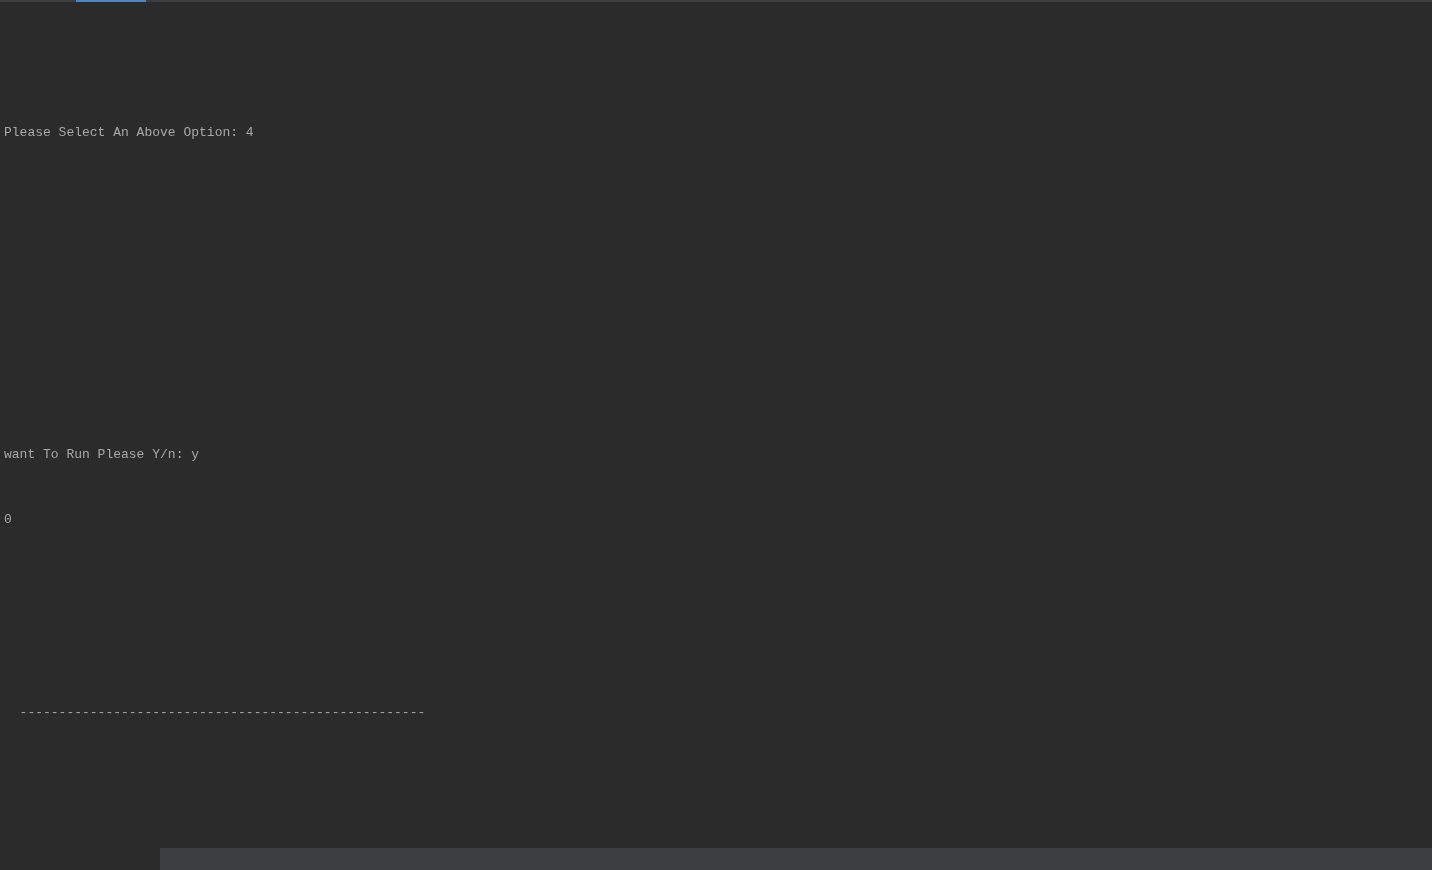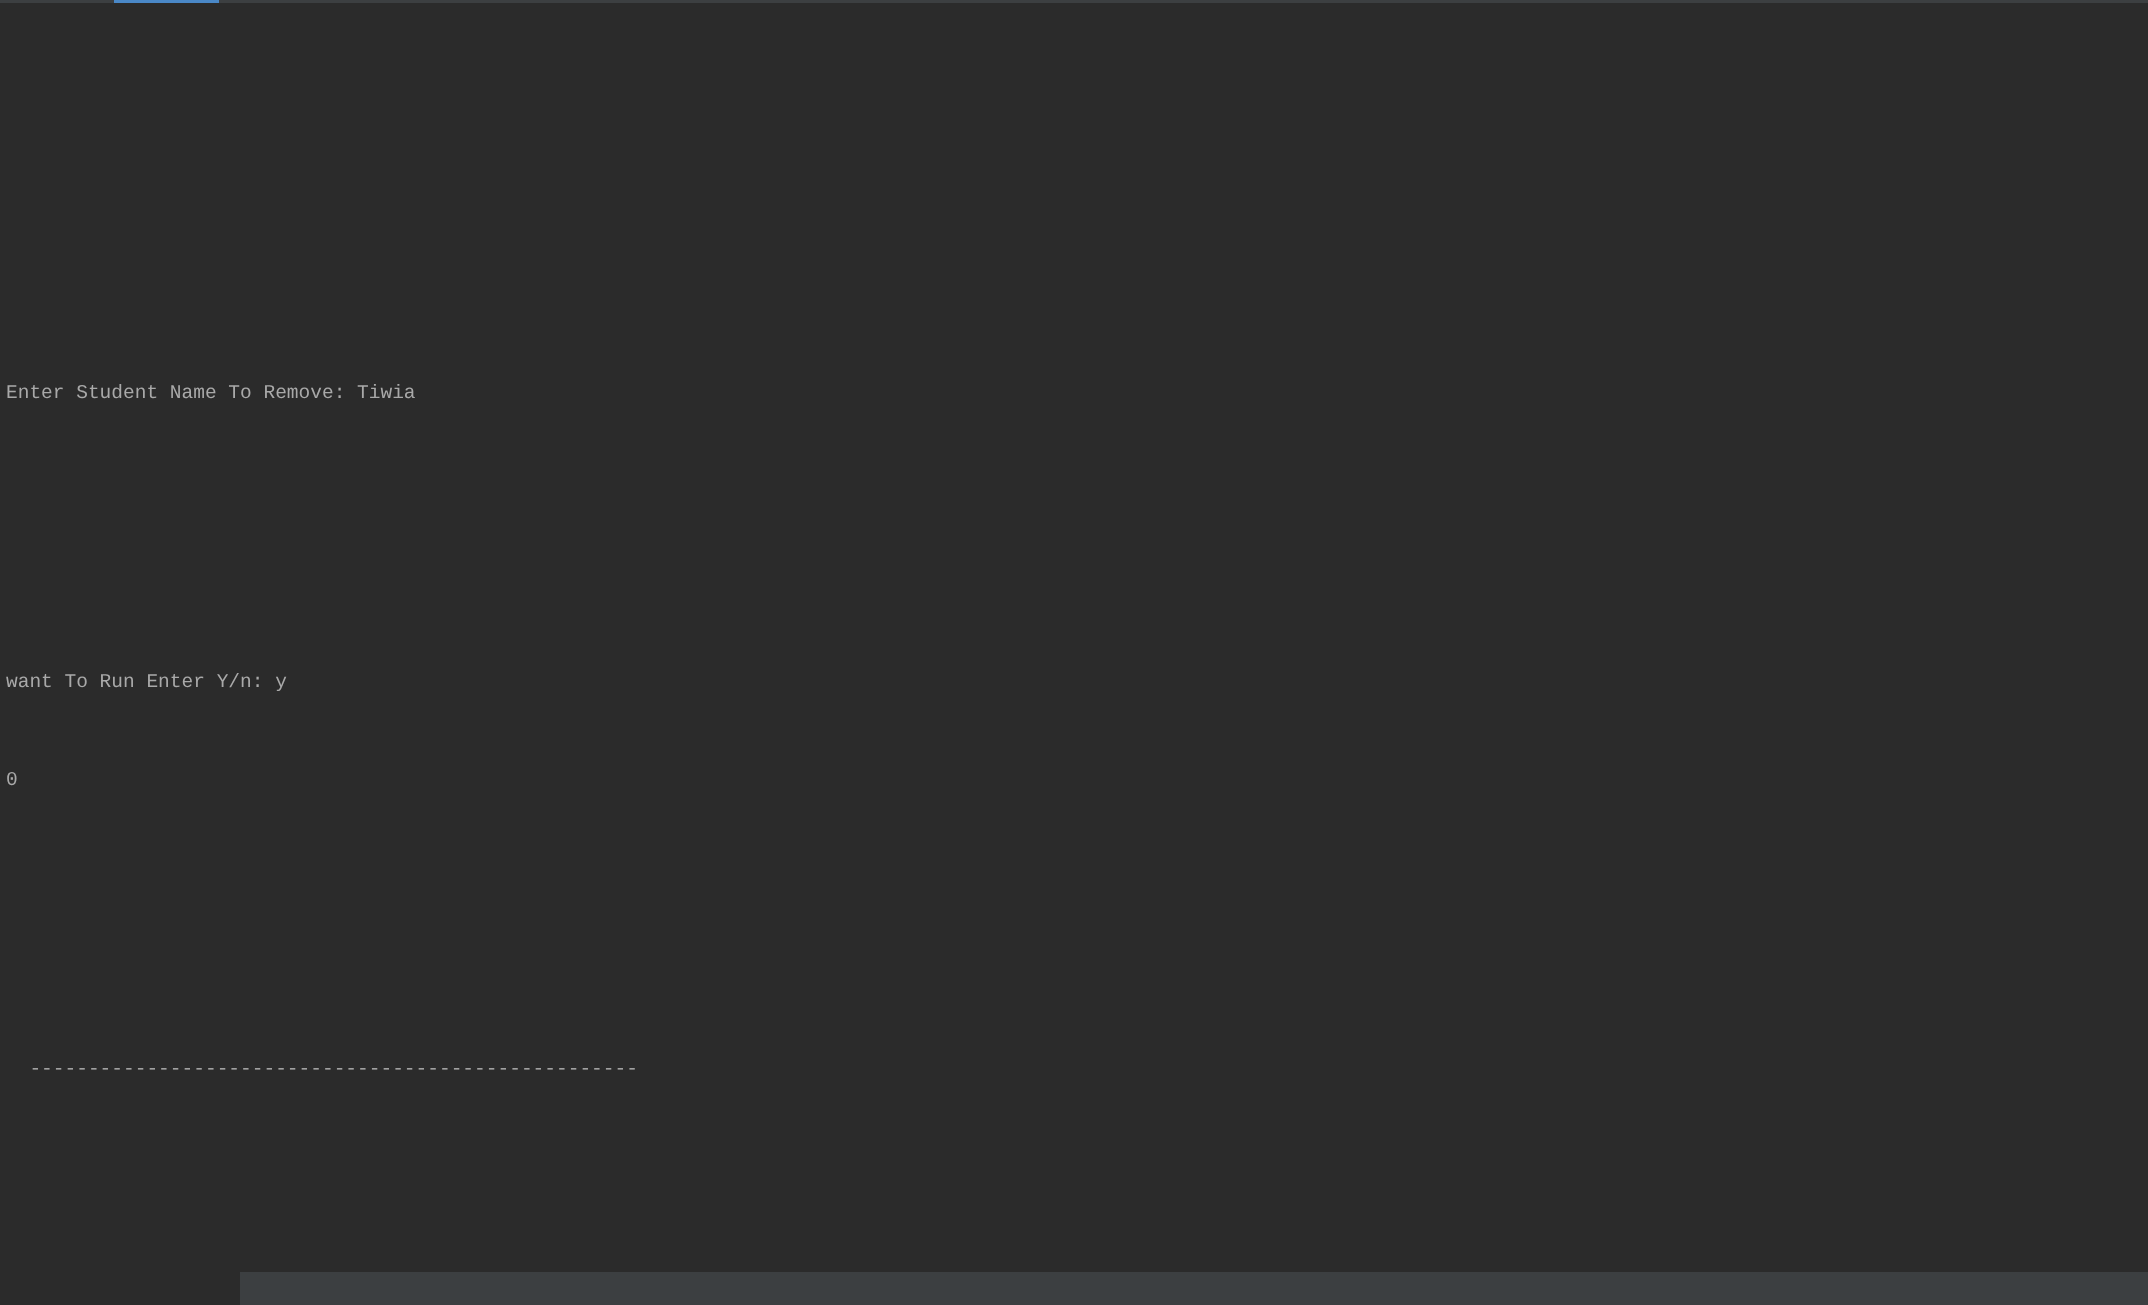--- a/index.html
+++ b/index.html
@@ -65,26 +65,26 @@
   </style>
 </head>
 <body>
 
 <div class="top-border">
   <div class="tab-indicator"></div>
 </div>
 
 <div class="terminal-content">
   <span class="line"></span>
+  <span class="line">Please Select An Above Option: 4</span>
   <span class="line"></span>
   <span class="line"></span>
-  <span class="line">Enter Student Name To Remove: Tiwia</span>
   <span class="line"></span>
   <span class="line"></span>
-  <span class="line">want To Run Enter Y/n: y</span>
+  <span class="line">want To Run Please Y/n: y</span>
   <span class="line">0</span>
   <span class="line"></span>
   <span class="line"></span>
   <span class="line">  ----------------------------------------------------  </span>
   
   
   
   
   
   

